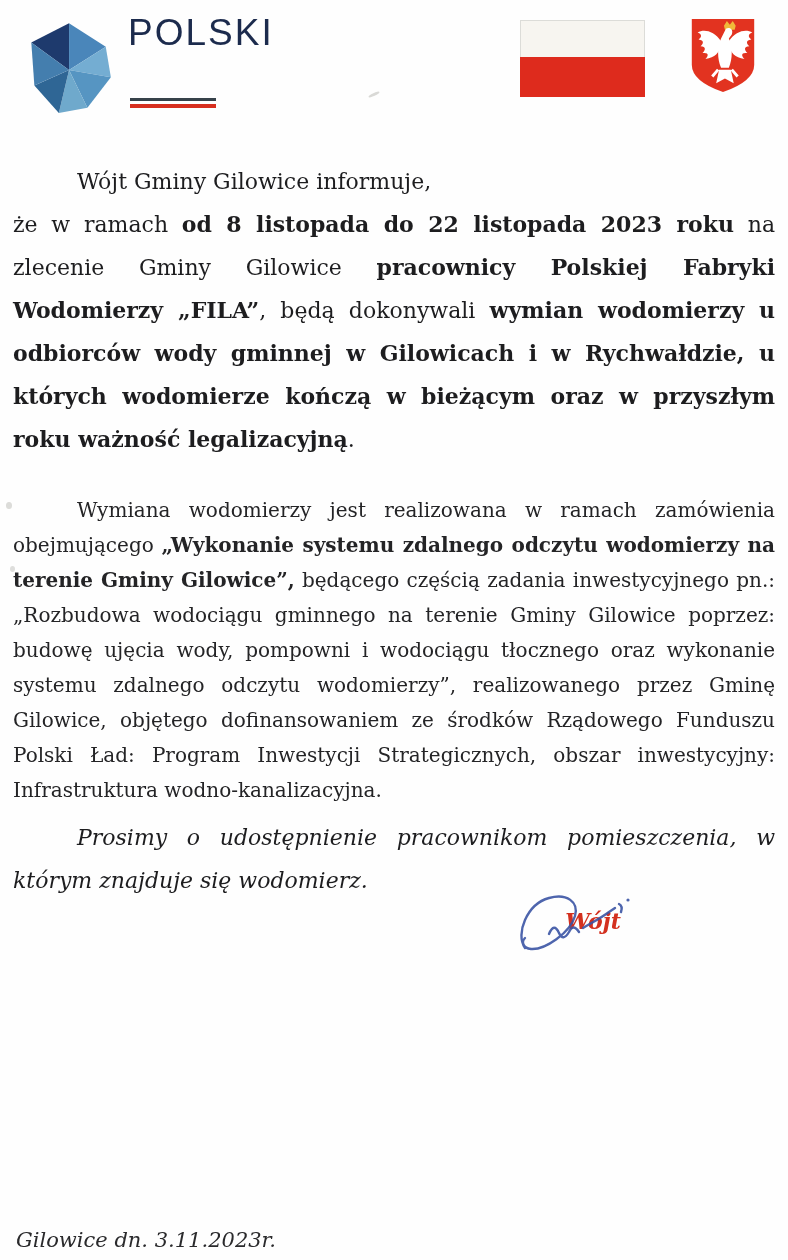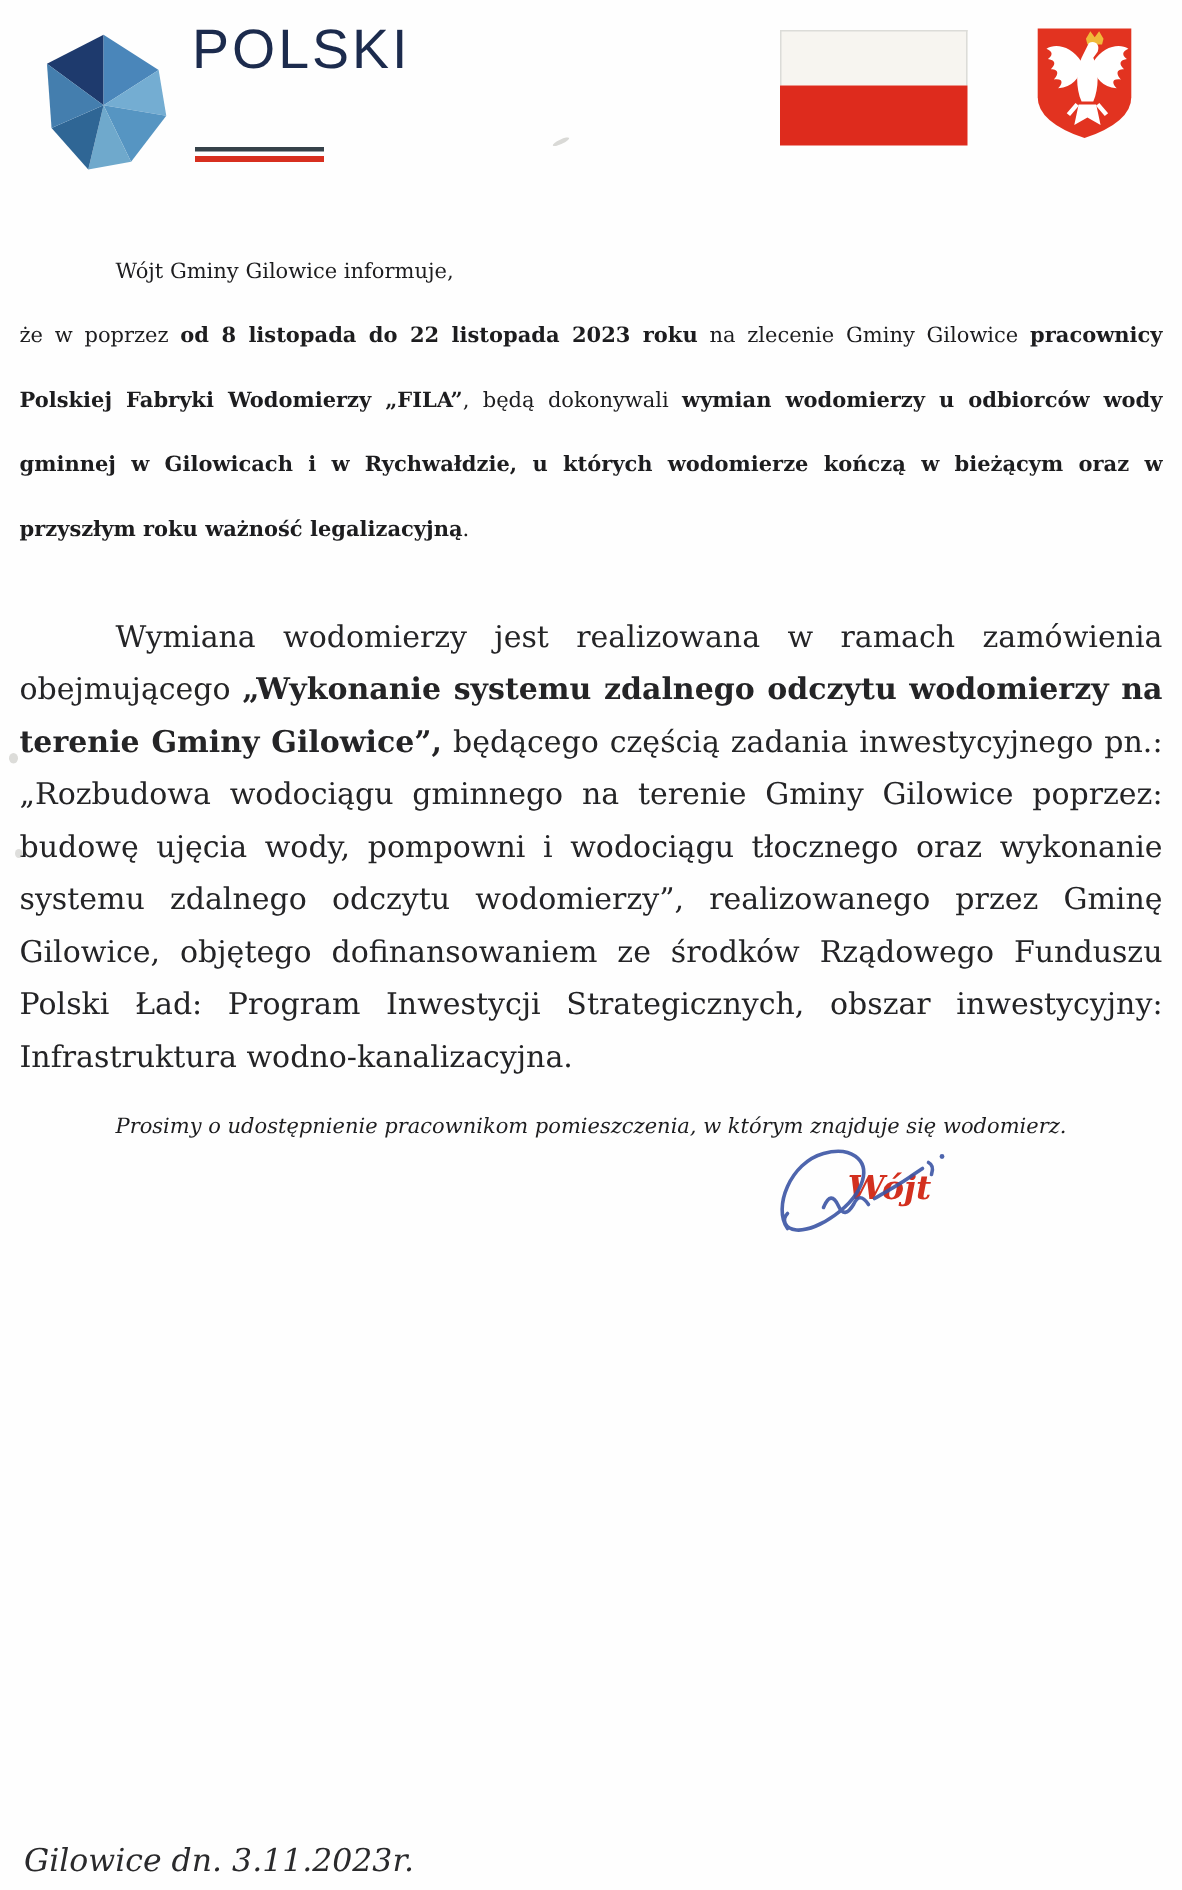--- a/index.html
+++ b/index.html
@@ -15,21 +15,21 @@
   .bar-dark{position:absolute;left:130px;top:98px;width:86px;height:3px;background:#36424a;}
   .bar-red{position:absolute;left:130px;top:104px;width:86px;height:4px;background:#d72f1f;}
   .flag{position:absolute;left:520px;top:20px;width:125px;height:77px;}
   .flag-white{height:37px;background:#f7f5f0;border:1px solid #dcdcd8;border-bottom:none;box-sizing:border-box;}
   .flag-red{height:40px;background:#de2b1d;}
   .eagle{position:absolute;left:688px;top:16px;width:70px;height:78px;}
 
   
   .doc{padding:0 13px;}
   .title{text-align:center;font-size:42px;font-weight:700;letter-spacing:1px;color:#121212;margin:58px 0 0;line-height:48px;}
-  .para{font-size:14px;line-height:43px;color:#1d1d1f;text-align:justify;margin:0;}
+  .para{font-size:22px;line-height:43px;color:#1d1d1f;text-align:justify;margin:0;}
   .indent{text-indent:64px;}
   .single{text-align:left;}
   .p-intro{margin-top:38px;}
   .p-schedule{margin-top:22px;}
   .p-idcheck{margin-top:10px;}
   .p-project{margin-top:32px;font-size:20px;line-height:35px;color:#242426;}
   .p-request{margin-top:8px;font-weight:400;font-style:italic;}
   b{font-weight:700;}
 
   
@@ -89,21 +89,21 @@
 
       <path d="M30 55 L24 62 M44 55 L50 62" stroke="#ffffff" stroke-width="3" fill="none"></path>
     </svg>
   </div>
 
   <div class="doc">
 
 
     <p class="para indent single p-intro"><span>Wójt Gminy Gilowice informuje,</span></p>
 
-    <p class="para"><span>że w poprzez </span><b>od 8 listopada do 22  listopada 2023 roku</b><span> na zlecenie Gminy Gilowice </span><b>pracownicy Polskiej Fabryki Wodomierzy „FILA”</b><span>, będą dokonywali </span><b>wymian wodomierzy u  odbiorców wody gminnej w Gilowicach i w Rychwałdzie, u których wodomierze kończą w bieżącym oraz w przyszłym roku ważność legalizacyjną</b><span>.</span></p>
+    <p class="para"><span>że w ramach </span><b>od 8 listopada do 22  listopada 2023 roku</b><span> na zlecenie Gminy Gilowice </span><b>pracownicy Polskiej Fabryki Wodomierzy „FILA”</b><span>, będą dokonywali </span><b>wymian wodomierzy u  odbiorców wody gminnej w Gilowicach i w Rychwałdzie, u których wodomierze kończą w bieżącym oraz w przyszłym roku ważność legalizacyjną</b><span>.</span></p>
 
 
 
     <p class="para indent p-project"><span>Wymiana wodomierzy jest realizowana w ramach zamówienia obejmującego </span><b>„Wykonanie systemu zdalnego odczytu wodomierzy na terenie Gminy Gilowice”,</b><span> będącego częścią zadania inwestycyjnego pn.:  „Rozbudowa wodociągu gminnego na terenie Gminy Gilowice poprzez: budowę ujęcia wody, pompowni i wodociągu tłocznego oraz wykonanie systemu zdalnego odczytu wodomierzy”, realizowanego przez Gminę Gilowice, objętego dofinansowaniem ze środków Rządowego Funduszu Polski Ład: Program Inwestycji  Strategicznych, obszar inwestycyjny: Infrastruktura wodno-kanalizacyjna.</span></p>
 
     <p class="para indent p-request"><span>Prosimy o udostępnienie pracownikom pomieszczenia,  w którym znajduje się wodomierz.</span></p>
 
     <div class="sig">
       <div class="sig-role">Wójt</div>
 

